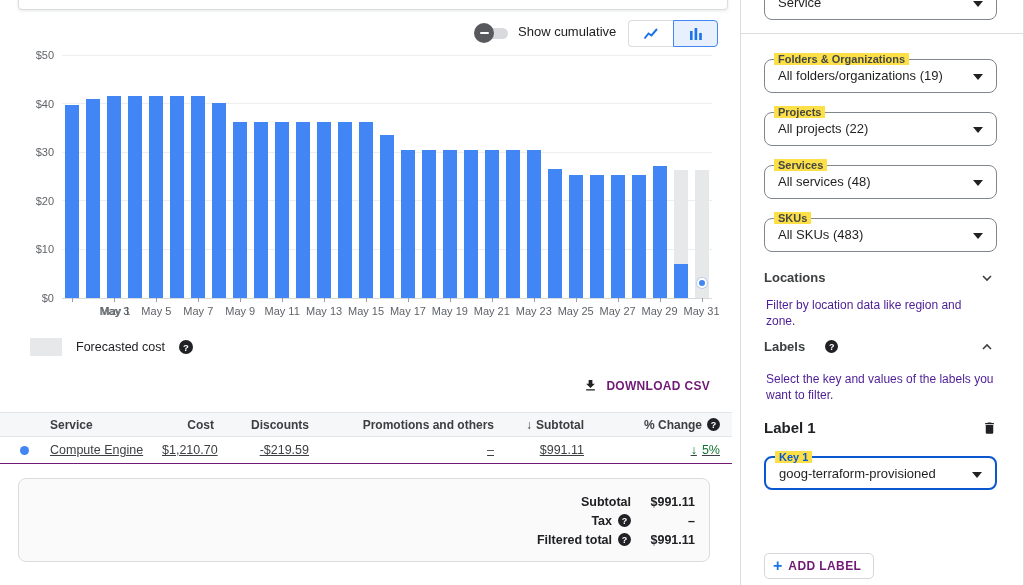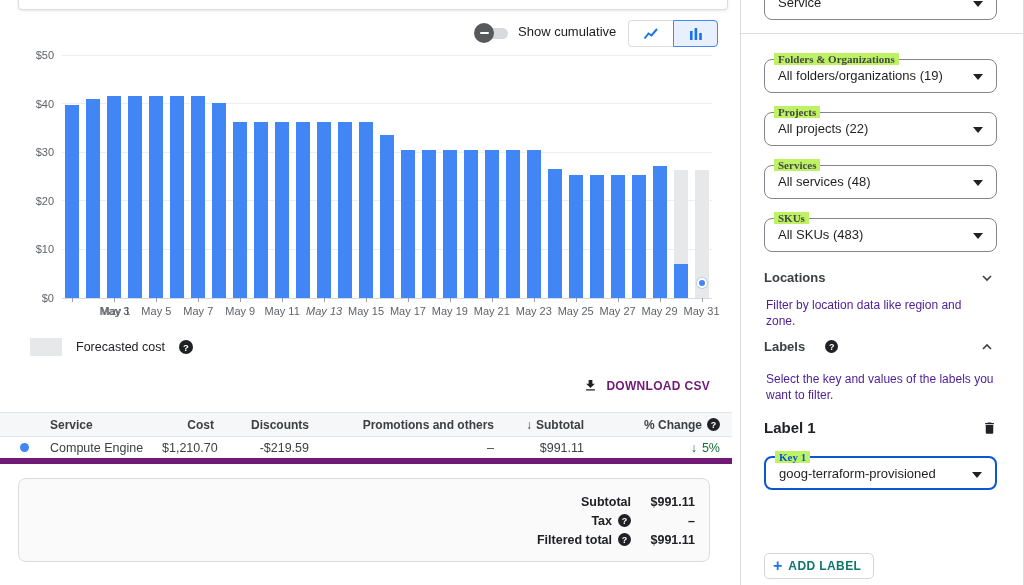--- a/index.html
+++ b/index.html
@@ -46,21 +46,21 @@
   .help { display:inline-flex; width:14px; height:14px; border-radius:50%; background:#202124; color:#fff;
           font-size:9.5px; font-weight:bold; align-items:center; justify-content:center; flex:0 0 auto; }
   .dl { position:absolute; top:378px; right:30px; display:flex; align-items:center; cursor:pointer; }
   .dl-text { font-size:12px; font-weight:bold; color:#701a75; letter-spacing:.3px; margin-left:8px; }
 
   
   .tbl { position:absolute; left:0; top:412px; width:732px; }
   .trow { display:flex; align-items:center; }
   .thead { height:25px; background:#f6f7f8; border-top:1px solid #e3e5e8; border-bottom:1px solid #e3e5e8;
            font-size:12px; font-weight:bold; color:#3c4043; }
-  .tbody-row { height:27px; border-bottom:6px solid #701a75; font-size:12.5px; color:#3c4043; }
+  .tbody-row { height:27px; border-bottom:1px solid #701a75; font-size:12.5px; color:#3c4043;text-decoration:underline; }
   .cell { padding:0 2px; white-space:nowrap; }
   .c1 { width:48px; display:flex; justify-content:center; }
   .c2 { width:112px; text-align:left; }
   .c3 { width:56px; text-align:right; }
   .c4 { width:95px; text-align:right; }
   .c5 { width:185px; text-align:right; }
   .c6 { width:90px; text-align:right; }
   .c7 { width:136px; text-align:right; display:flex; justify-content:flex-end; align-items:center; gap:5px; }
   .dot { width:9px; height:9px; border-radius:50%; background:#4285f4; }
   .sort-arrow { font-weight:normal; margin-right:4px; }
@@ -76,38 +76,38 @@
   .sumvalue { width:64px; text-align:right; }
   .help.small { width:13px; height:13px; font-size:9px; }
 
   
   .sidebar { position:absolute; left:740px; top:0; width:284px; height:585px; background:#fff;
              border-left:1px solid #dadce0; border-right:1px solid #dadce0; }
   .sb-inner { position:absolute; left:23px; top:0; width:233px; height:585px; }
   .sdivider { position:absolute; left:0; top:33px; width:284px; height:1px; background:#dadce0; }
   .mselect { position:absolute; left:0; width:233px; height:34px; border:1px solid #80868b; border-radius:8px;
              background:#fff; cursor:pointer; }
-  .mselect .mlabel { position:absolute; top:-7px; left:9px; background:#bef264; padding:0 4px; font-size:11px;
-             font-weight:bold; color:#444746; line-height:12px; white-space:nowrap;font-family:Liberation Serif, serif; }
+  .mselect .mlabel { position:absolute; top:-7px; left:9px; background:#fde047; padding:0 4px; font-size:11px;
+             font-weight:bold; color:#444746; line-height:12px; white-space:nowrap; }
   .mselect .mvalue { position:absolute; left:13px; top:0; line-height:32px; font-size:13px; color:#1f1f1f; white-space:nowrap; }
   .mselect .arrow { position:absolute; right:13px; top:14px; width:0; height:0;
              border-left:5px solid transparent; border-right:5px solid transparent; border-top:6px solid #202124; }
   .mselect.focused { border:2px solid #0b57d0; }
   .mselect.focused .mlabel { color:#0b57d0; }
   .sec-head { position:absolute; left:0; width:233px; display:flex; align-items:center; font-size:13px;
               font-weight:bold; color:#3c4043; gap:8px; }
   .chev { position:absolute; right:2px; cursor:pointer; line-height:0; }
   .helper { position:absolute; left:2px; width:228px; font-size:12px; color:#4c1d95; line-height:16px; }
   .label1-row { position:absolute; left:0; width:233px; display:flex; justify-content:space-between; align-items:center; }
   .label1-title { font-size:15px; font-weight:bold; color:#202124; }
   .trash { cursor:pointer; line-height:0; }
   .addbtn { position:absolute; left:0; top:553px; height:26px; padding:0 12px 0 8px; border:1px solid #d3d6da;
             border-radius:5px; background:#fff; display:inline-flex; align-items:center; gap:6px; cursor:pointer; }
   .addbtn .plus { color:#1a73e8; font-size:16px; font-weight:bold; line-height:1; }
-  .addbtn .addtxt { color:#0f766e; font-size:12px; font-weight:bold; letter-spacing:.4px; }
+  .addbtn .addtxt { color:#701a75; font-size:12px; font-weight:bold; letter-spacing:.4px; }
 </style>
 </head>
 <body>
 
 <div class="screen">
 
   <div class="main">
     <div class="top-card"></div>
 
     <div class="controls">
@@ -186,21 +186,21 @@
         <div class="xlab" style="left: 92.4194px; top: 305px;">May 3</div>
         <div class="xtickmark" style="left: 156.355px; top: 298px;"></div>
         <div class="xlab" style="left: 134.355px; top: 305px;">May 5</div>
         <div class="xtickmark" style="left: 198.29px; top: 298px;"></div>
         <div class="xlab" style="left: 176.29px; top: 305px;">May 7</div>
         <div class="xtickmark" style="left: 240.226px; top: 298px;"></div>
         <div class="xlab" style="left: 218.226px; top: 305px;">May 9</div>
         <div class="xtickmark" style="left: 282.161px; top: 298px;"></div>
         <div class="xlab" style="left: 260.161px; top: 305px;">May 11</div>
         <div class="xtickmark" style="left: 324.097px; top: 298px;"></div>
-        <div class="xlab" style="left: 302.097px; top: 305px; font-style: italic;">May 13</div>
+        <div class="xlab" style="left: 302.097px; top: 305px;">May 13</div>
         <div class="xtickmark" style="left: 366.032px; top: 298px;"></div>
         <div class="xlab" style="left: 344.032px; top: 305px;">May 15</div>
         <div class="xtickmark" style="left: 407.968px; top: 298px;"></div>
         <div class="xlab" style="left: 385.968px; top: 305px;">May 17</div>
         <div class="xtickmark" style="left: 449.903px; top: 298px;"></div>
         <div class="xlab" style="left: 427.903px; top: 305px;">May 19</div>
         <div class="xtickmark" style="left: 491.839px; top: 298px;"></div>
         <div class="xlab" style="left: 469.839px; top: 305px;">May 21</div>
         <div class="xtickmark" style="left: 533.774px; top: 298px;"></div>
         <div class="xlab" style="left: 511.774px; top: 305px;">May 23</div>

